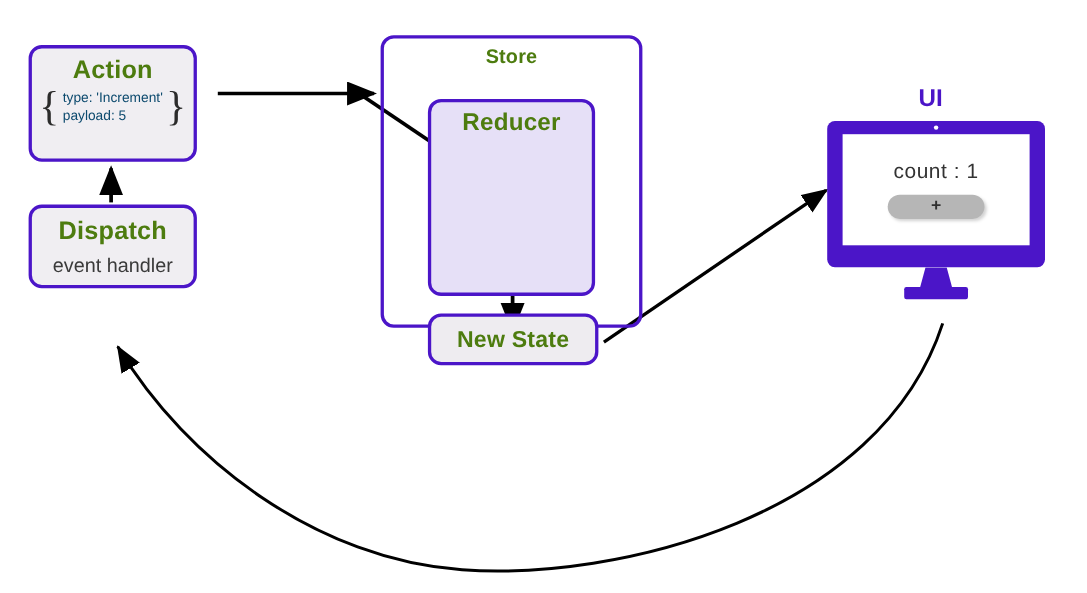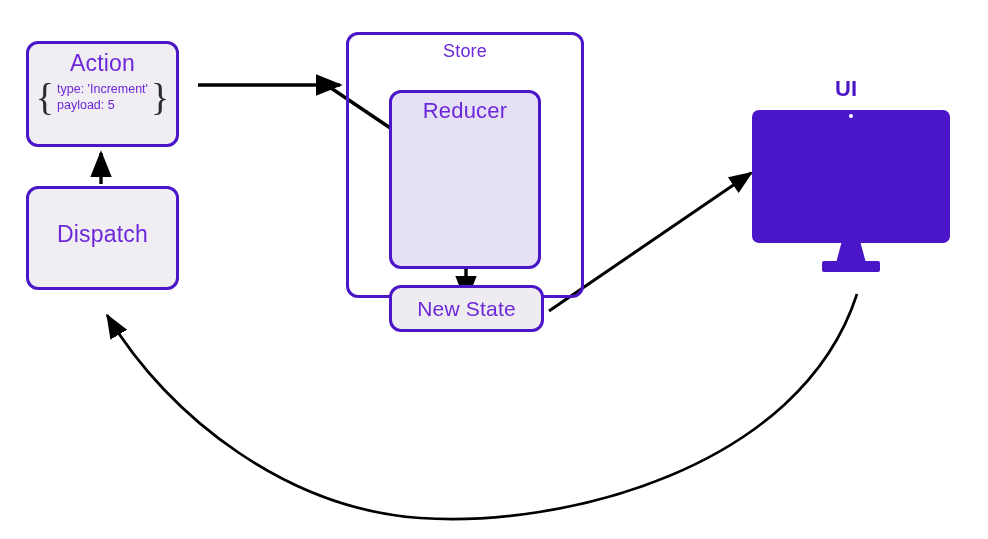--- a/index.html
+++ b/index.html
@@ -32,22 +32,22 @@
     box-sizing: border-box;
     border: 3px solid #4b15c8;
     border-radius: 12px;
     background: #f0eef2;
     display: flex;
     flex-direction: column;
     align-items: center;
     justify-content: center;
   }
   .node-title {
-    color: #6d28d9;
-    font-weight: normal;
+    color: #4d7c0f;
+    font-weight: bold;
     letter-spacing: 0.2px;
   }
 
   
   #action-box {
     left: 26px;
     top: 41px;
     width: 153px;
     height: 106px;
     justify-content: flex-start;
@@ -67,31 +67,31 @@
     color: #2b2b2b;
     font-family: "Liberation Serif", serif;
     font-weight: 400;
   }
   .brace-left { margin-right: 3px; }
   .brace-right { margin-left: 3px; }
   .code-lines {
     display: flex;
     flex-direction: column;
     font-size: 12.5px;
-    color: #6d28d9;
+    color: #0c4a6e;
     line-height: 16px;
     font-family: "Liberation Sans", sans-serif;
   }
 
   
   #dispatch-box {
     left: 26px;
     top: 186px;
     width: 153px;
-    height: 104px;
+    height: 76px;
   }
   #dispatch-box .node-title { font-size: 23px; margin-bottom: 8px; }
   .node-sub {
     font-size: 18px;
     color: #3a3a3a;
   }
 
   
   #store-box {
     left: 346px;
@@ -243,35 +243,40 @@
       <span class="code-lines">
         <span>type: 'Increment'</span>
         <span>payload: 5</span>
       </span>
       <span class="brace brace-right">}</span>
     </div>
   </div>
 
   <div class="node" id="dispatch-box">
     <div class="node-title">Dispatch</div>
+    <div class="node-sub">event handler</div>
   </div>
 
   <div class="node" id="store-box">
     <div class="node-title">Store</div>
   </div>
 
   <div class="node" id="newstate-box">
     <div class="node-title">New State</div>
   </div>
 
   <div class="node" id="reducer-box">
     <div class="node-title">Reducer</div>
   </div>
 
   <div id="ui-label">UI</div>
 
   <div id="monitor-body">
     <div id="monitor-dot"></div>
+    <div id="monitor-screen">
+      <div id="count-text">count : 1</div>
+      <button id="plus-button">+</button>
+    </div>
   </div>
   <div id="monitor-neck-inner"></div>
   <div id="monitor-base"></div>
 
 </div>
 
 </body></html>

